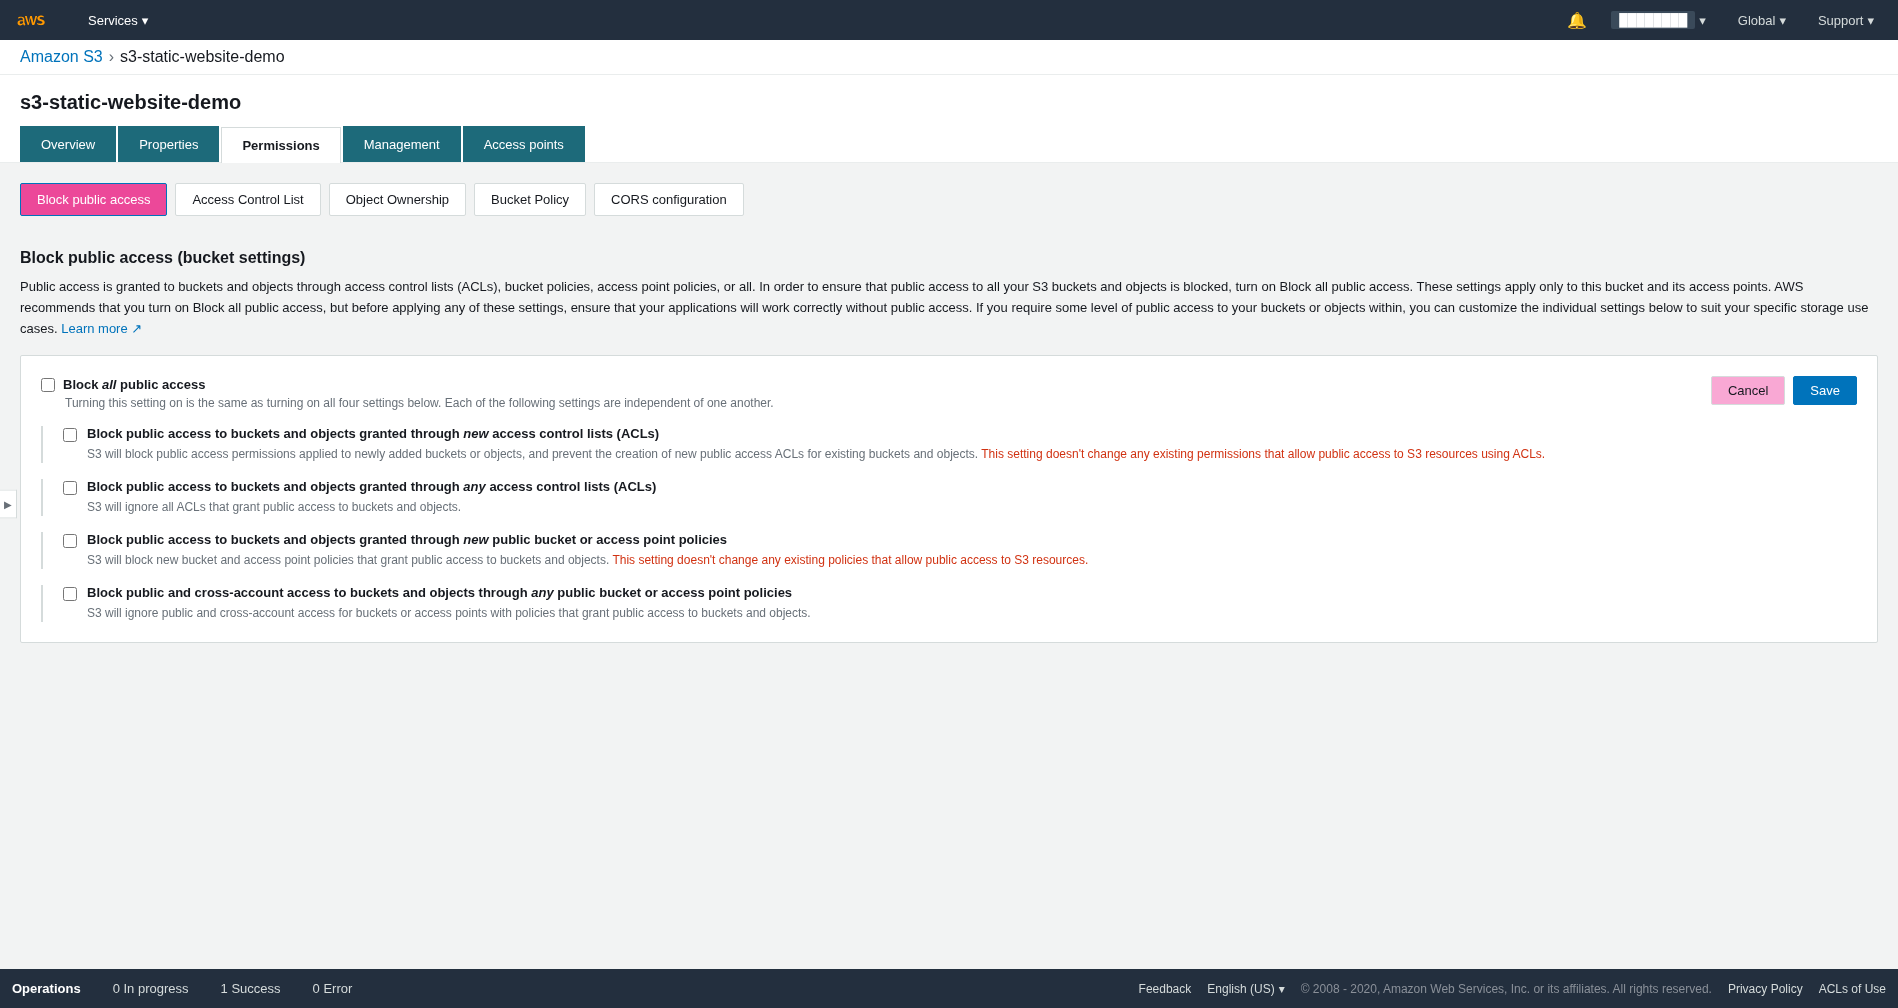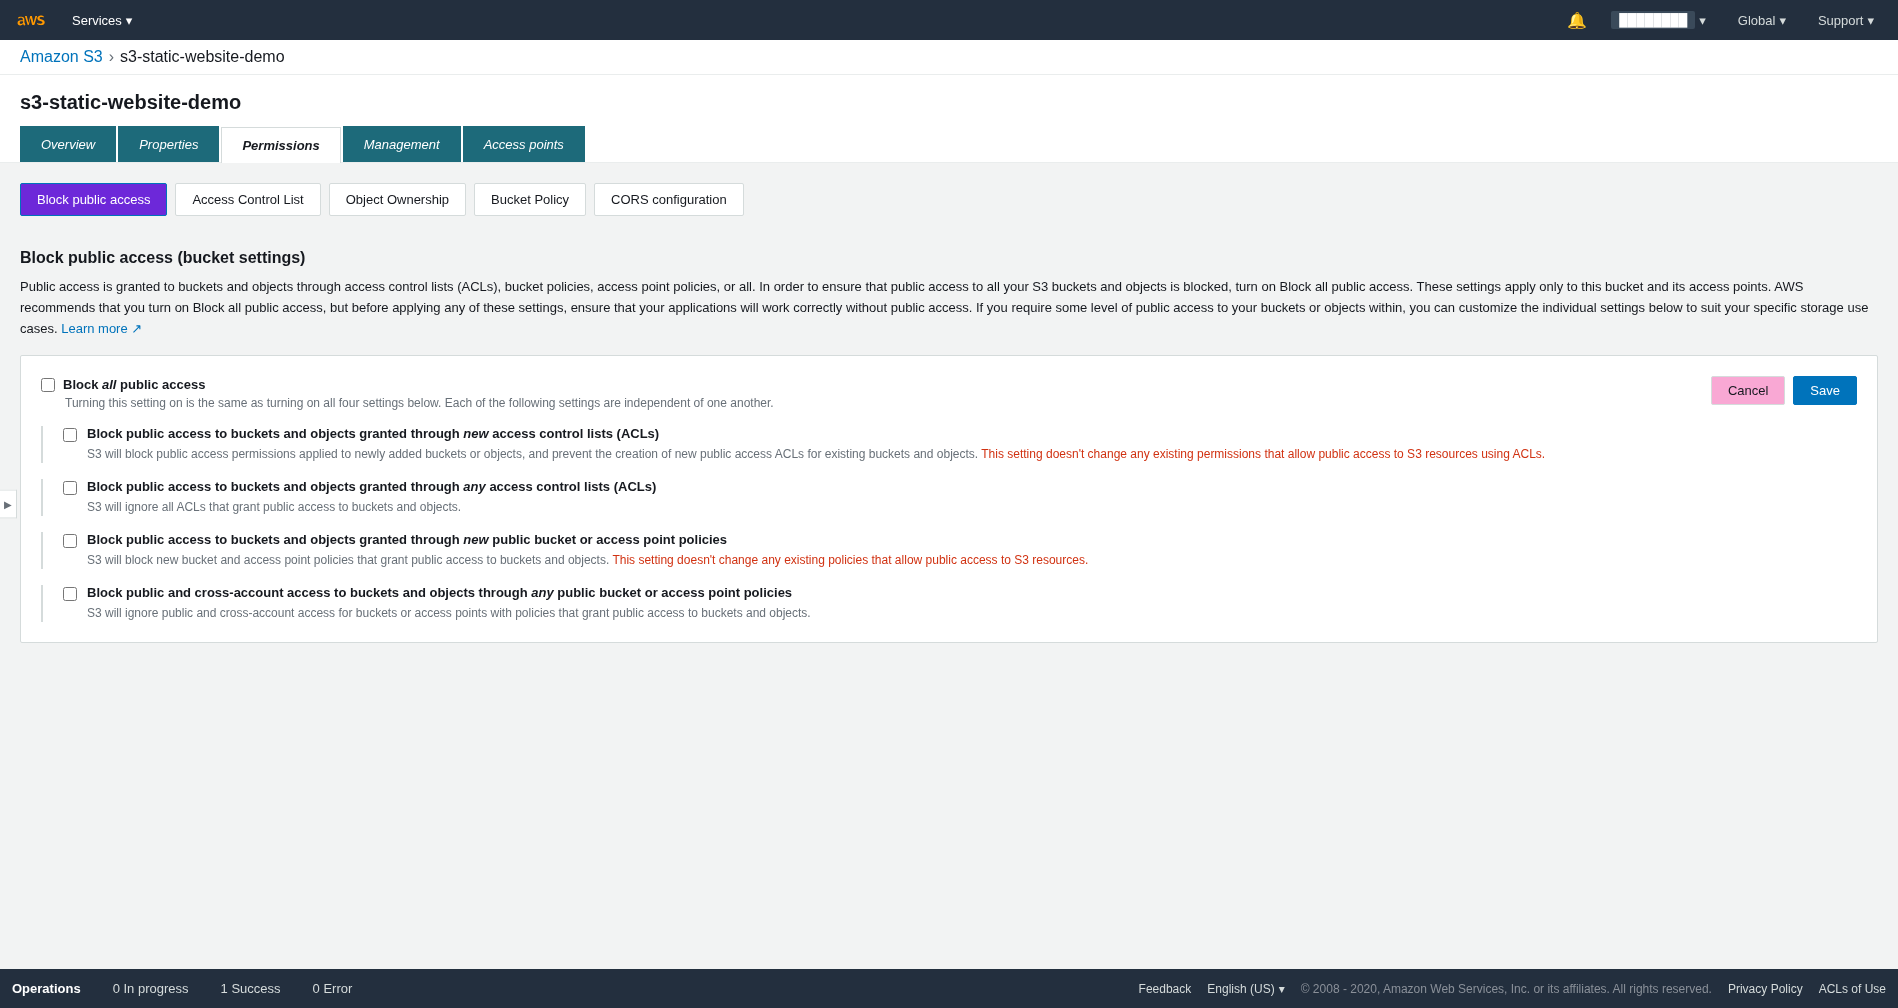--- a/index.html
+++ b/index.html
@@ -23,20 +23,21 @@
       margin-right: 8px;
     }
     .aws-logo-svg { width: 32px; height: 20px; }
     .nav-services {
       color: #fff;
       font-size: 13px;
       cursor: pointer;
       display: flex;
       align-items: center;
       gap: 4px;
+      margin-left: 16px;
     }
     .nav-right {
       margin-left: auto;
       display: flex;
       align-items: center;
       gap: 16px;
       color: #d5dbdb;
       font-size: 13px;
     }
     .nav-right .bell { font-size: 16px; cursor: pointer; }
@@ -80,21 +81,20 @@
       font-size: 20px;
       font-weight: 700;
       color: #16191f;
       margin-bottom: 12px;
     }
 
     
     .tabs {
       display: flex;
       gap: 0;
-      font-style: italic;
     }
     .tab {
       padding: 10px 20px;
       cursor: pointer;
       font-size: 13px;
       color: #16191f;
       border: 1px solid transparent;
       border-bottom: none;
       background: #f2f3f3;
       margin-right: 2px;
@@ -129,21 +129,21 @@
     .sub-nav-btn {
       padding: 8px 16px;
       border: 1px solid #d5dbdb;
       background: #fff;
       color: #16191f;
       cursor: pointer;
       font-size: 13px;
       border-radius: 2px;
     }
     .sub-nav-btn.active {
-      background: #6d28d9;
+      background: #ec4899;
       color: #fff;
       border-color: #0073bb;
     }
 
     
     .section-heading {
       font-size: 16px;
       font-weight: 700;
       color: #16191f;
       margin-bottom: 10px;

